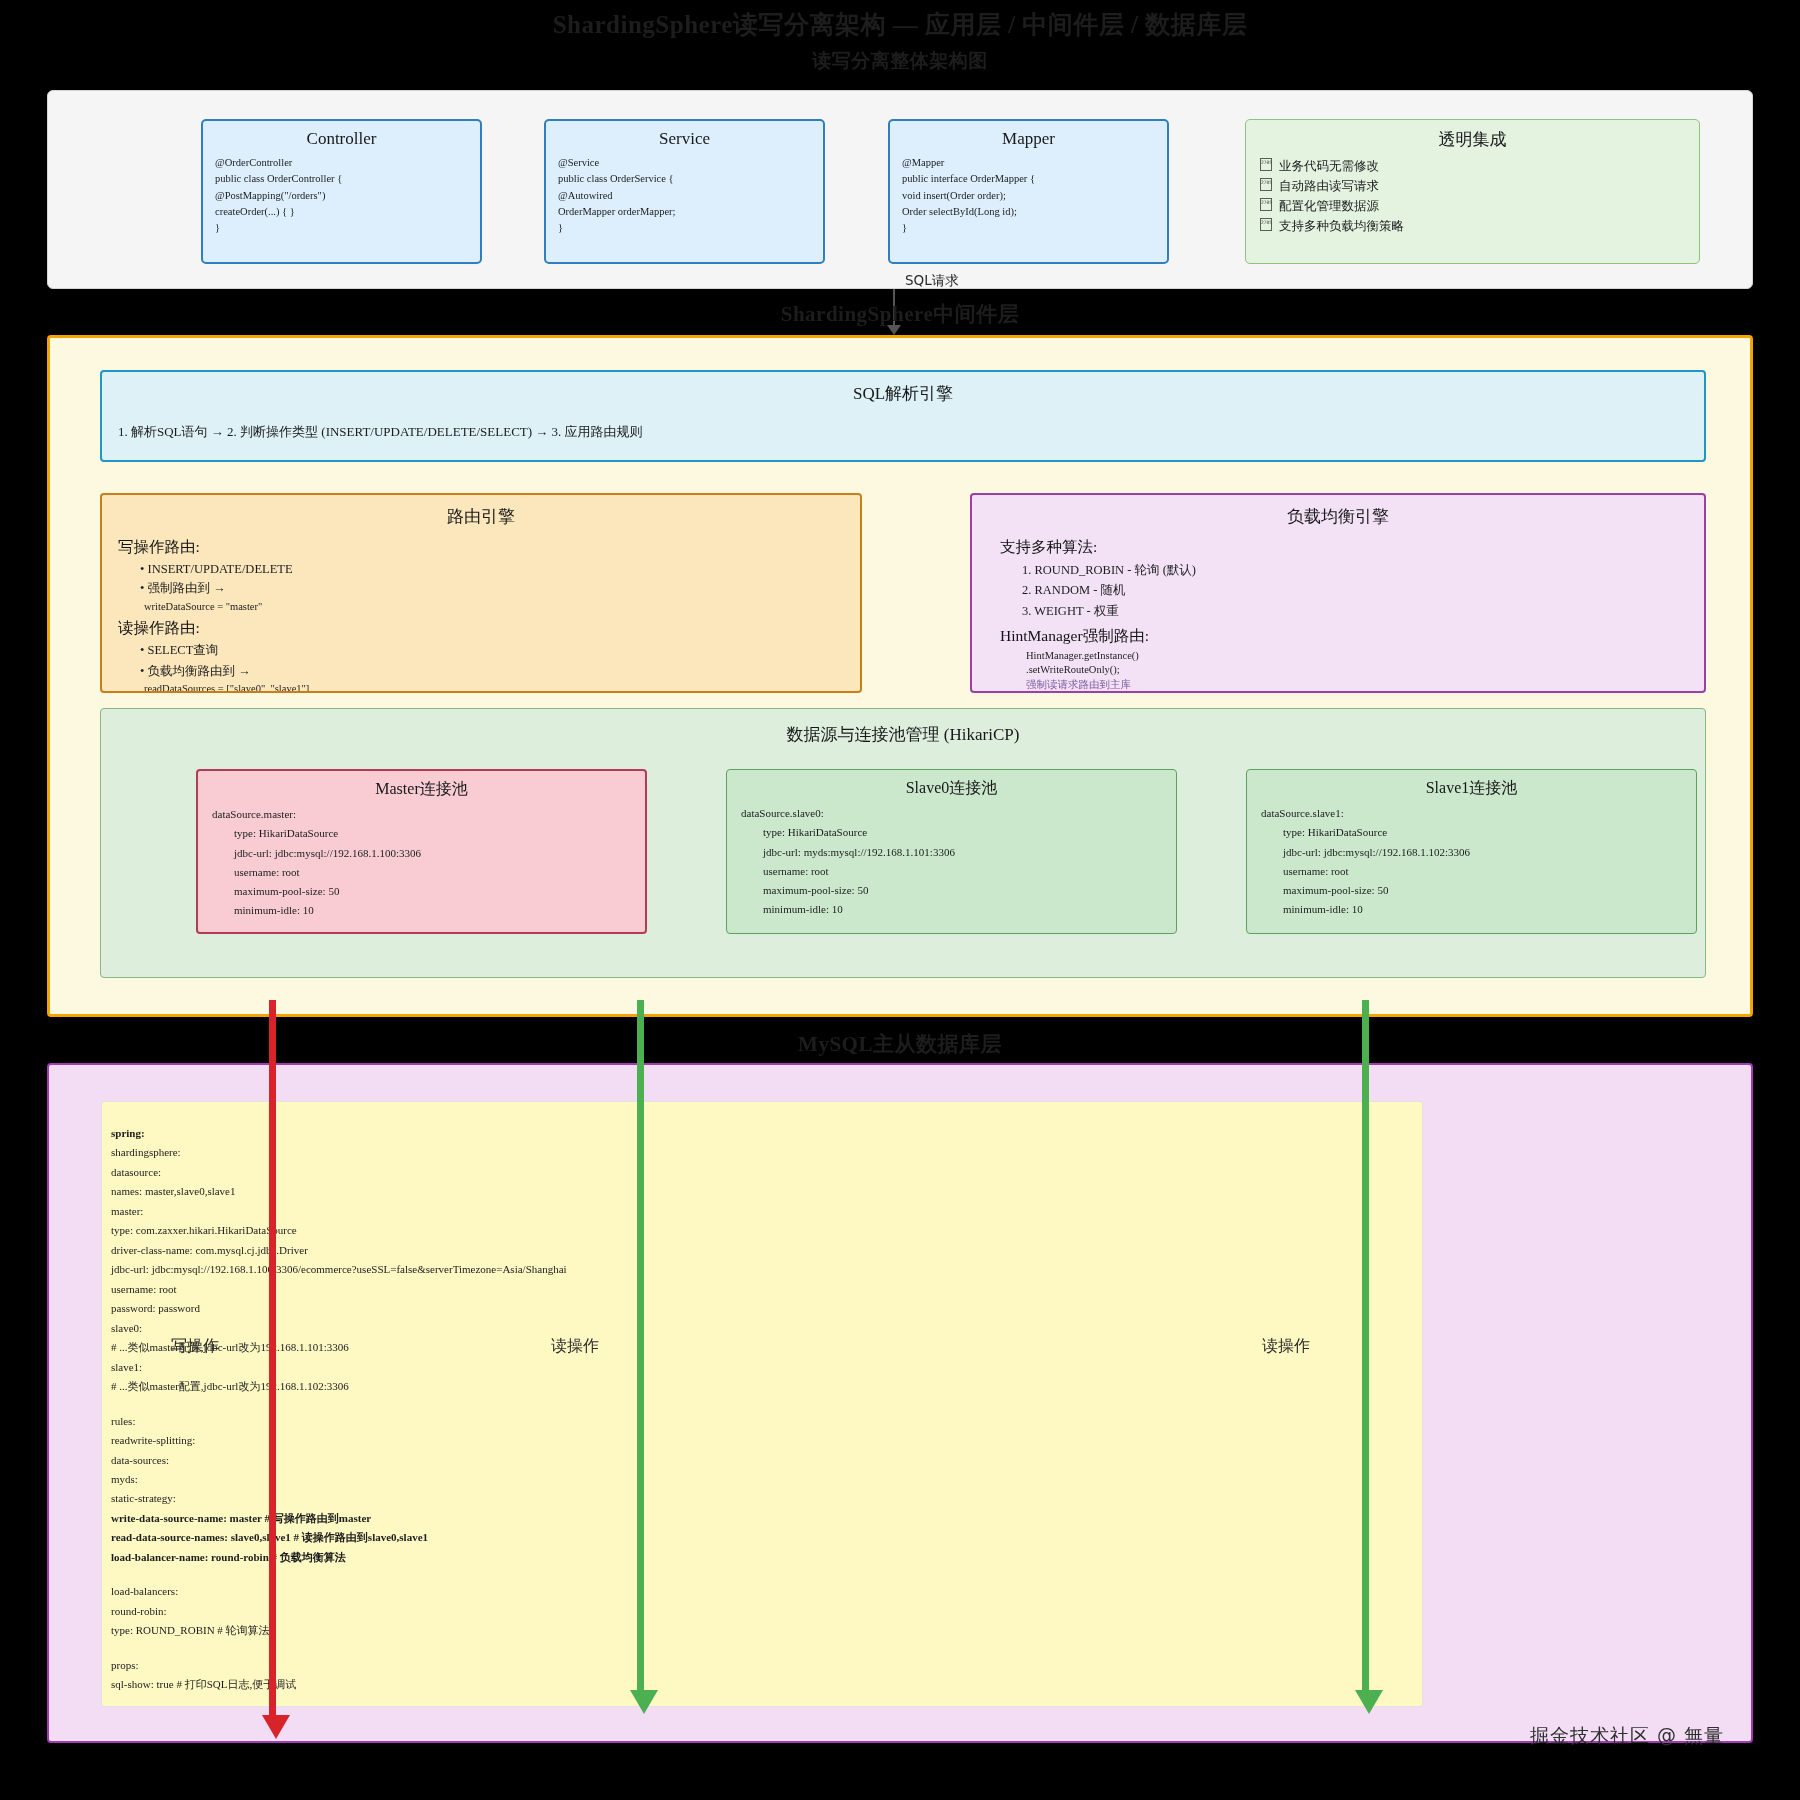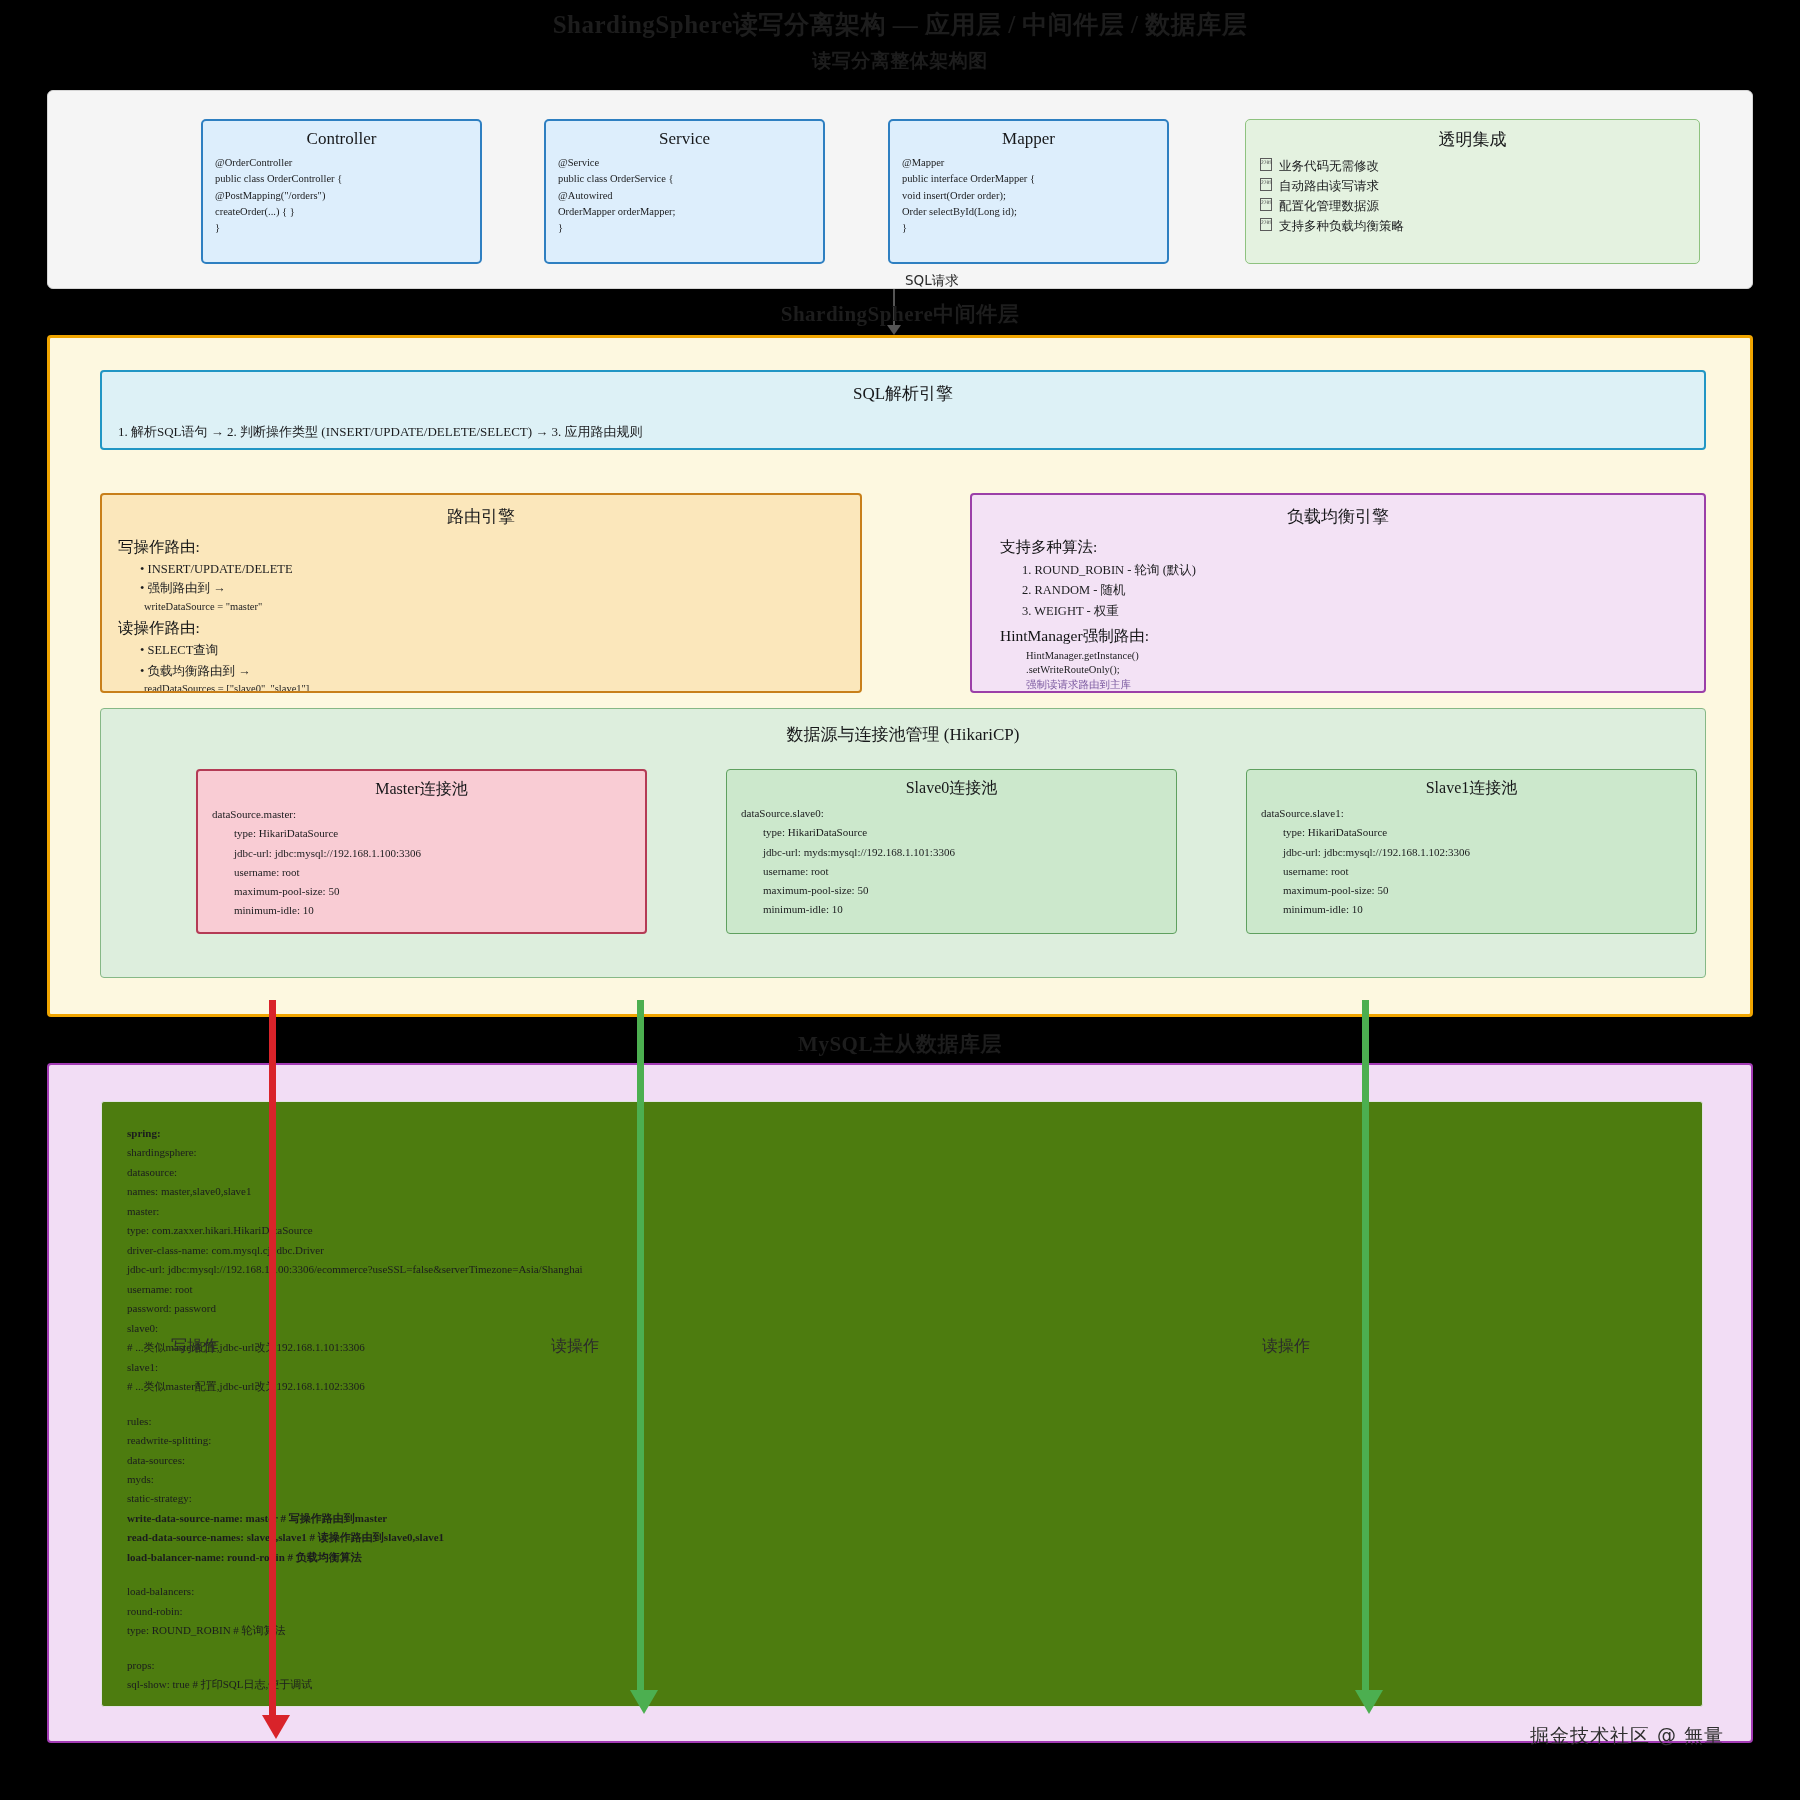--- a/index.html
+++ b/index.html
@@ -79,21 +79,21 @@
     position:absolute; left:905px; top:272px; font-size:13.5px; color:#2a2a2a;
     font-family:"DejaVu Sans","Liberation Sans",sans-serif;
   }
 
   
   #middleware-layer {
     left:47px; top:335px; width:1706px; height:682px;
     background:#fdf8e0; border:3px solid #f0a500; border-radius:4px;
   }
   #sql-engine {
-    position:absolute; left:50px; top:32px; width:1606px; height:80px;
+    position:absolute; left:50px; top:32px; width:1606px; height:92px;
     background:#ddf1f6; border:2px solid #2196c4; border-radius:4px;
     padding:10px 16px;
   }
   #sql-engine .sec-title { text-align:center; font-size:17px; color:#17181a; }
   #sql-engine .sec-body  { margin-top:18px; font-size:13px; color:#1b1c1e; }
 
   #route-engine {
     position:absolute; left:50px; top:155px; width:762px; height:200px;
     background:#fbe7bb; border:2px solid #c87f1a; border-radius:4px;
     padding:10px 16px; overflow:hidden;
@@ -125,23 +125,23 @@
   #pool-master { left:95px;  background:#f9ccd4; border:2px solid #b43b55; }
   #pool-slave0 { left:625px; background:#cce8cc; border:1px solid #5fa05f; }
   #pool-slave1 { left:1145px;background:#cce8cc; border:1px solid #5fa05f; }
 
   
   #db-layer {
     left:47px; top:1063px; width:1706px; height:680px;
     background:#f2ddf5; border:2px solid #a33bb5; border-radius:4px;
   }
   #yaml-card {
-    position:absolute; left:52px; top:36px; width:1602px; height:606px;
-    background:#4d7c0f; border:1px solid #e2e2e2; border-radius:3px;
-    padding:22px 25px;
+    position:absolute; left:52px; top:36px; width:1322px; height:606px;
+    background:#fef9c3; border:1px solid #e2e2e2; border-radius:3px;
+    padding:22px 9px;
   }
   .yml { font-size:11px; color:#1b1c1e; line-height:1.77; white-space:pre; }
   .yml.b { font-weight:bold; }
   .yml.sp { height:15px; }
 
   
   .flow-arrow { position:absolute; width:7px; }
   .flow-arrow .stem { width:7px; }
   .flow-arrow .head {
     width:0;height:0;margin-left:-7px;

